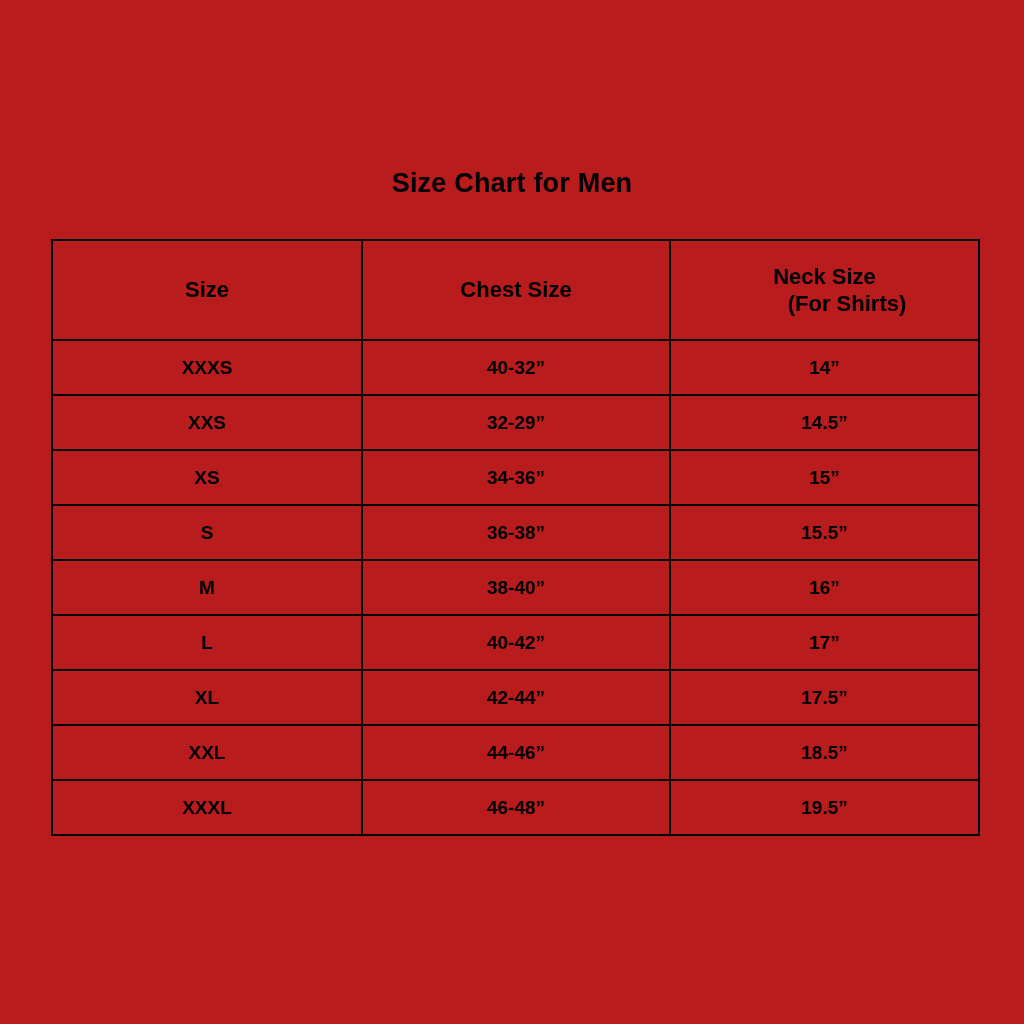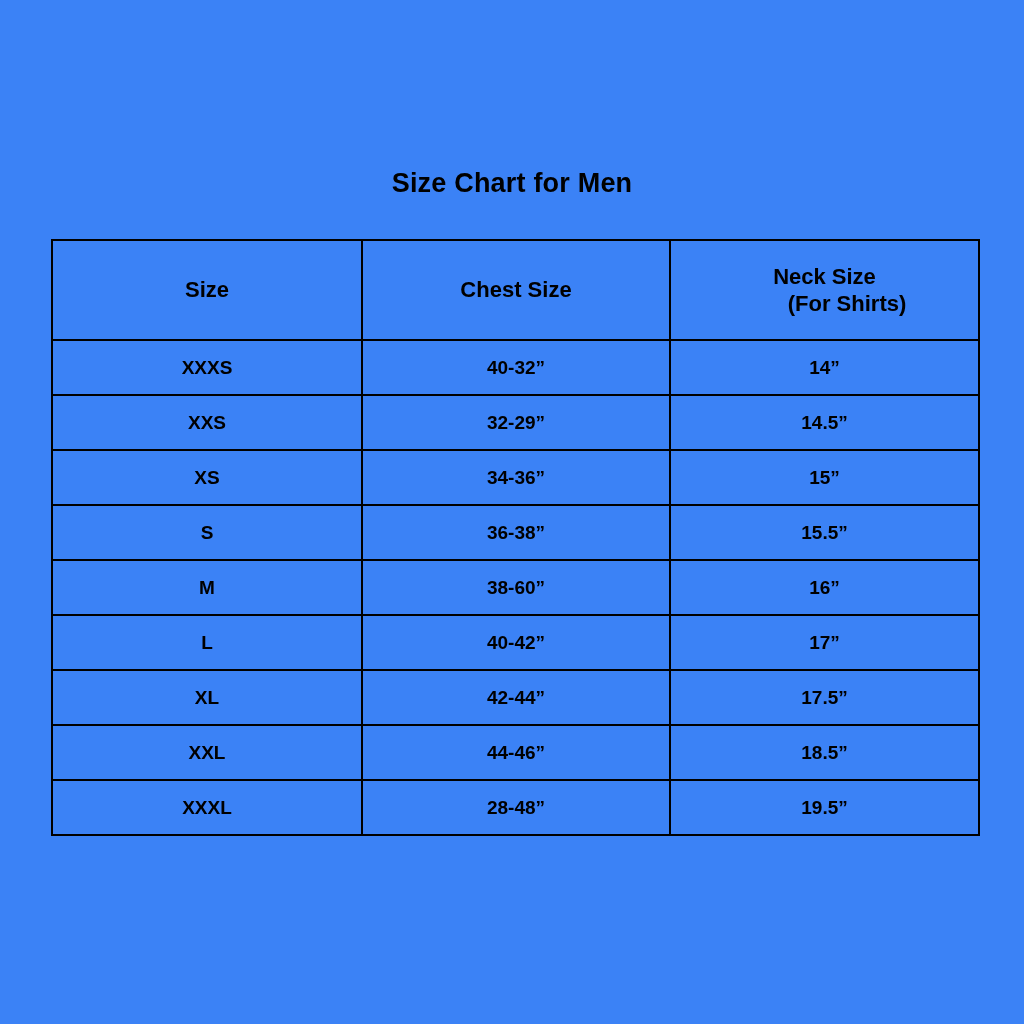--- a/index.html
+++ b/index.html
@@ -14,21 +14,21 @@
     color: #000000;
     position: relative;
     overflow: hidden;
   }
   .page {
     position: absolute;
     left: 0;
     top: 0;
     width: 1024px;
     height: 1024px;
-    background: #3b82f6;
+    background: #b91c1c;
   }
   .chart-title {
     position: absolute;
     left: 0;
     top: 168px;
     width: 1024px;
     text-align: center;
     font-size: 27px;
     font-weight: bold;
     letter-spacing: 0.2px;
@@ -108,39 +108,39 @@
         <td>34-36”</td>
         <td>15”</td>
       </tr>
       <tr>
         <td>S</td>
         <td>36-38”</td>
         <td>15.5”</td>
       </tr>
       <tr>
         <td>M</td>
-        <td>38-60”</td>
+        <td>38-40”</td>
         <td>16”</td>
       </tr>
       <tr>
         <td>L</td>
         <td>40-42”</td>
         <td>17”</td>
       </tr>
       <tr>
         <td>XL</td>
         <td>42-44”</td>
         <td>17.5”</td>
       </tr>
       <tr>
         <td>XXL</td>
         <td>44-46”</td>
         <td>18.5”</td>
       </tr>
       <tr>
         <td>XXXL</td>
-        <td>28-48”</td>
+        <td>46-48”</td>
         <td>19.5”</td>
       </tr>
     </tbody>
   </table>
 
 </div>
 
 </body></html>

